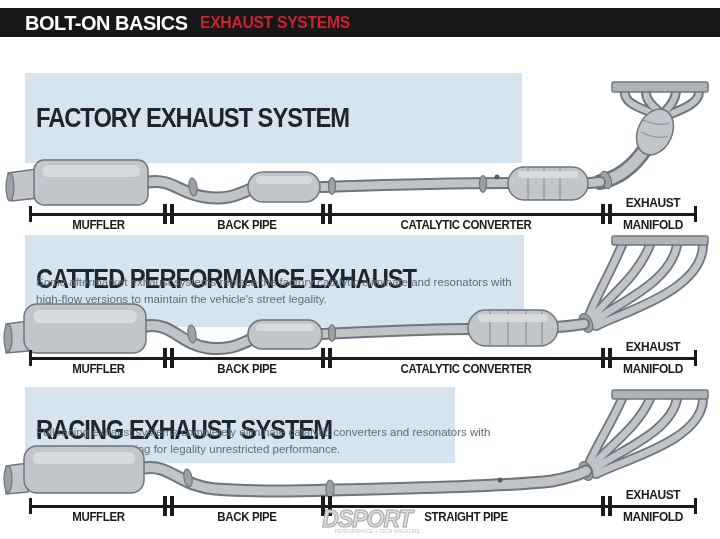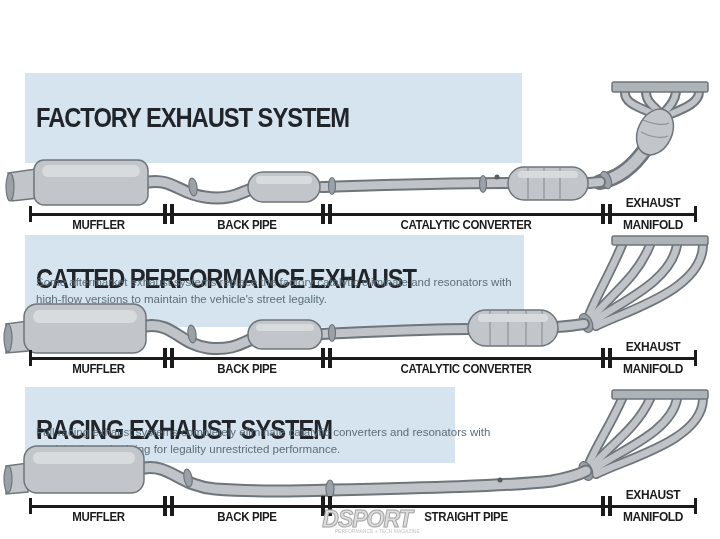--- a/index.html
+++ b/index.html
@@ -43,20 +43,24 @@
   .bodyhi{fill:#d8dbde;stroke:none;}
   .ring{fill:#9ba1a6;stroke:#6e757b;stroke-width:1.2;}
   .rib{stroke:#8d9398;stroke-width:1.2;fill:none;}
   .flange{fill:#aeb3b7;stroke:#6e757b;stroke-width:1.5;}
 </style>
 </head>
 <body>
 
 <div class="page">
 
+  <div class="topbar">
+    <span class="t1">BOLT-ON BASICS</span>
+    <span class="t2">EXHAUST SYSTEMS</span>
+  </div>
 
   <div class="bluebox" style="left:25px;top:73px;width:497px;height:90px;"></div>
   <h2 class="sec-title" style="left:36px;top:81px;">FACTORY EXHAUST SYSTEM</h2>
 
   <svg class="illus" style="top:70px;height:150px;" viewBox="0 0 720 150">
 
     <g>
       <path class="pout" stroke-width="16" d="M600,112 C620,108 634,96 646,78"></path>
       <path class="pin" stroke-width="11" d="M600,112 C620,108 634,96 646,78"></path>
       <path class="pout" stroke-width="10" d="M625,22 C624,34 642,38 654,44"></path>

